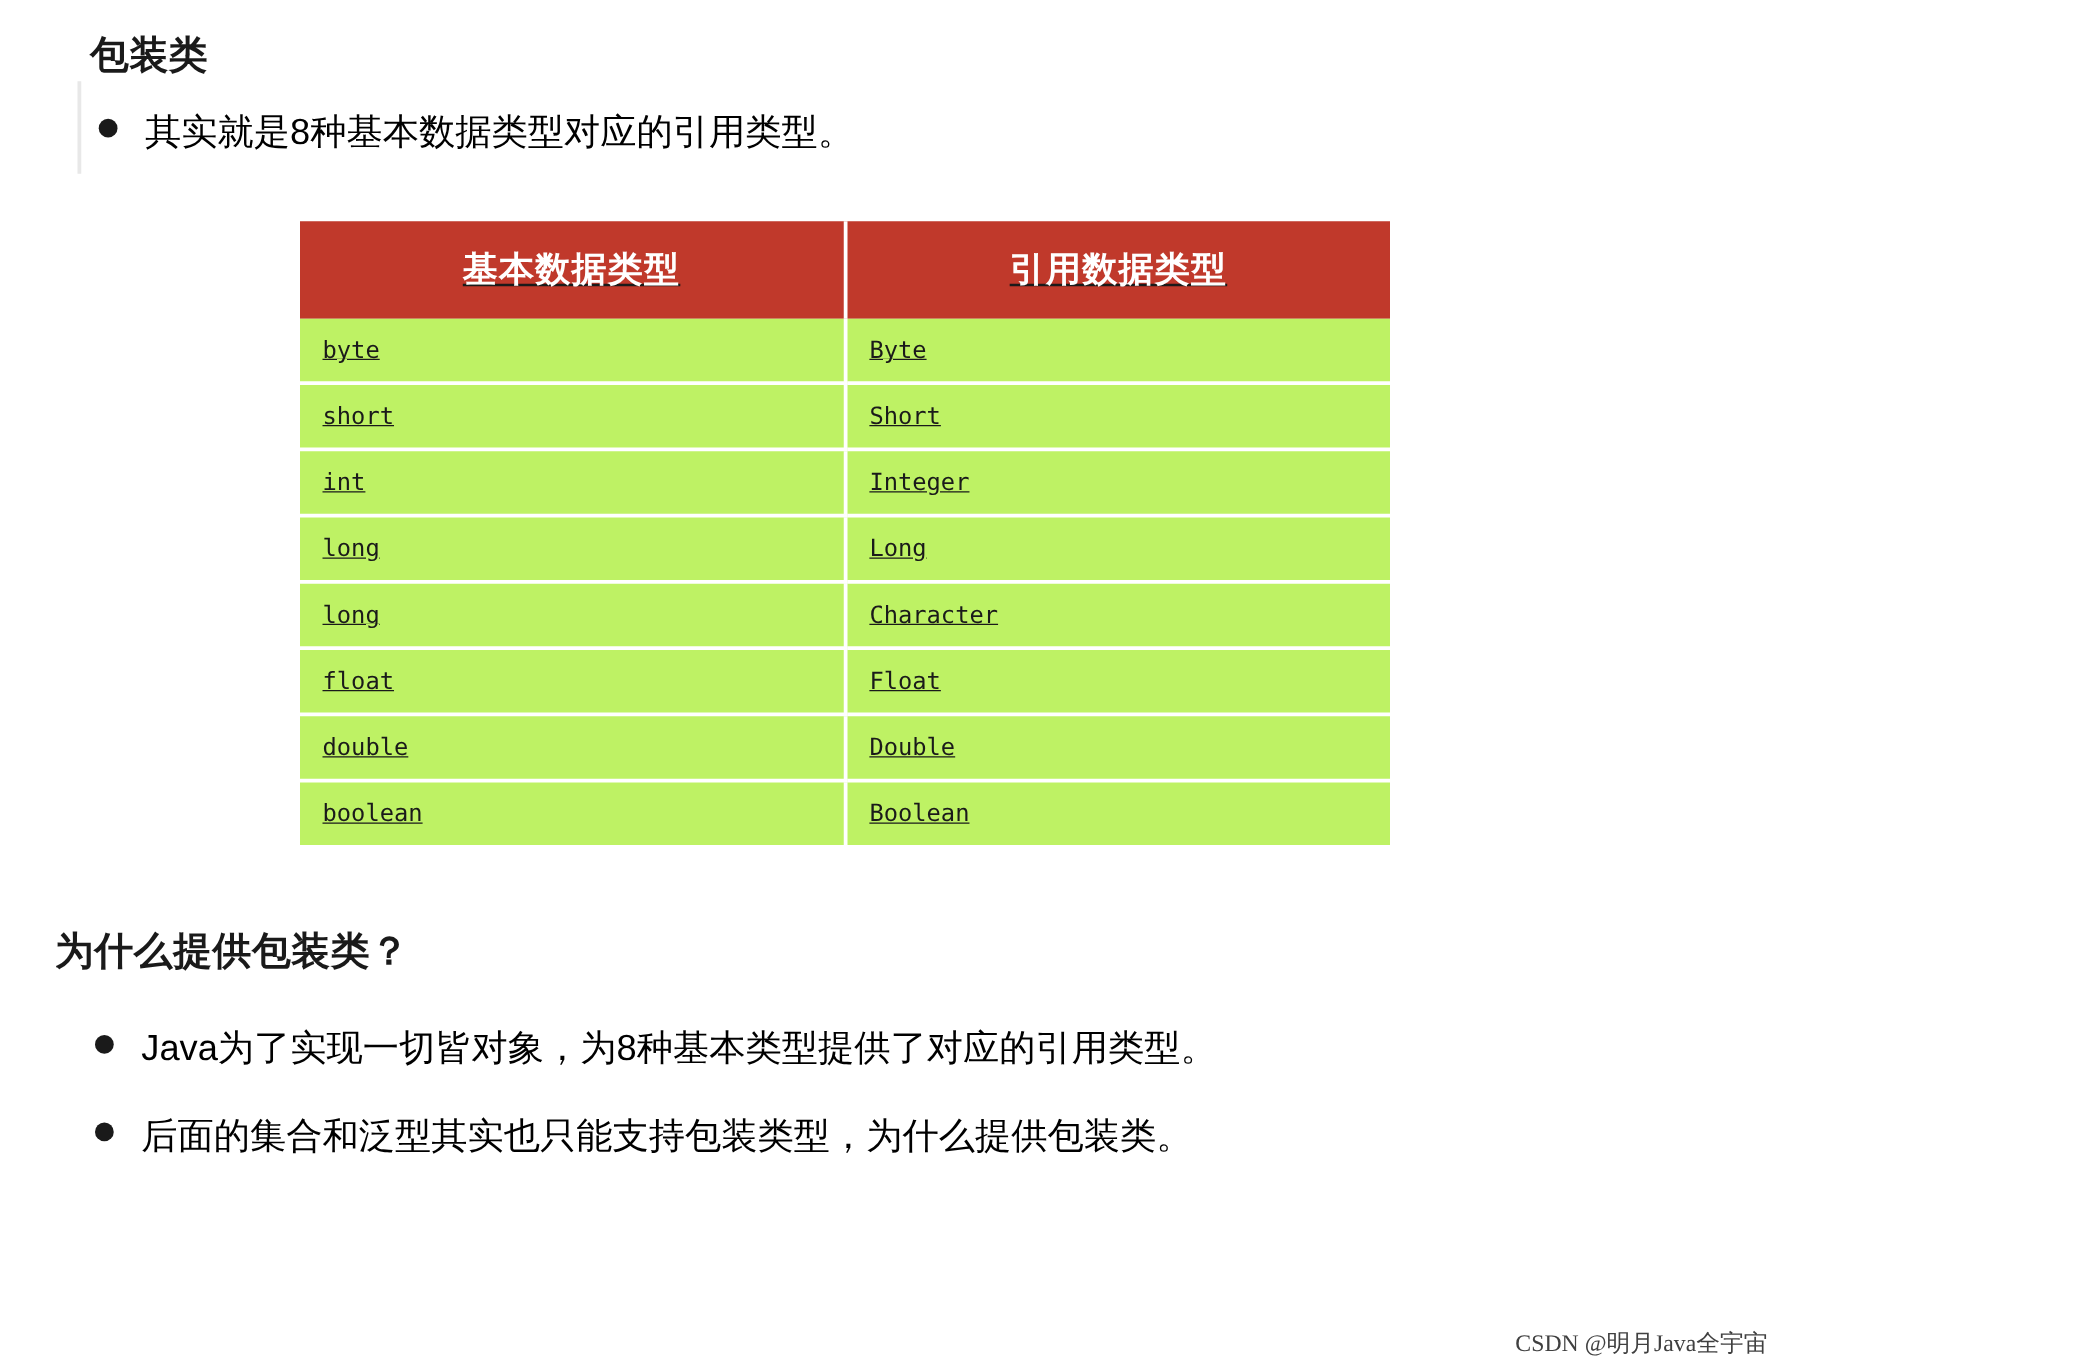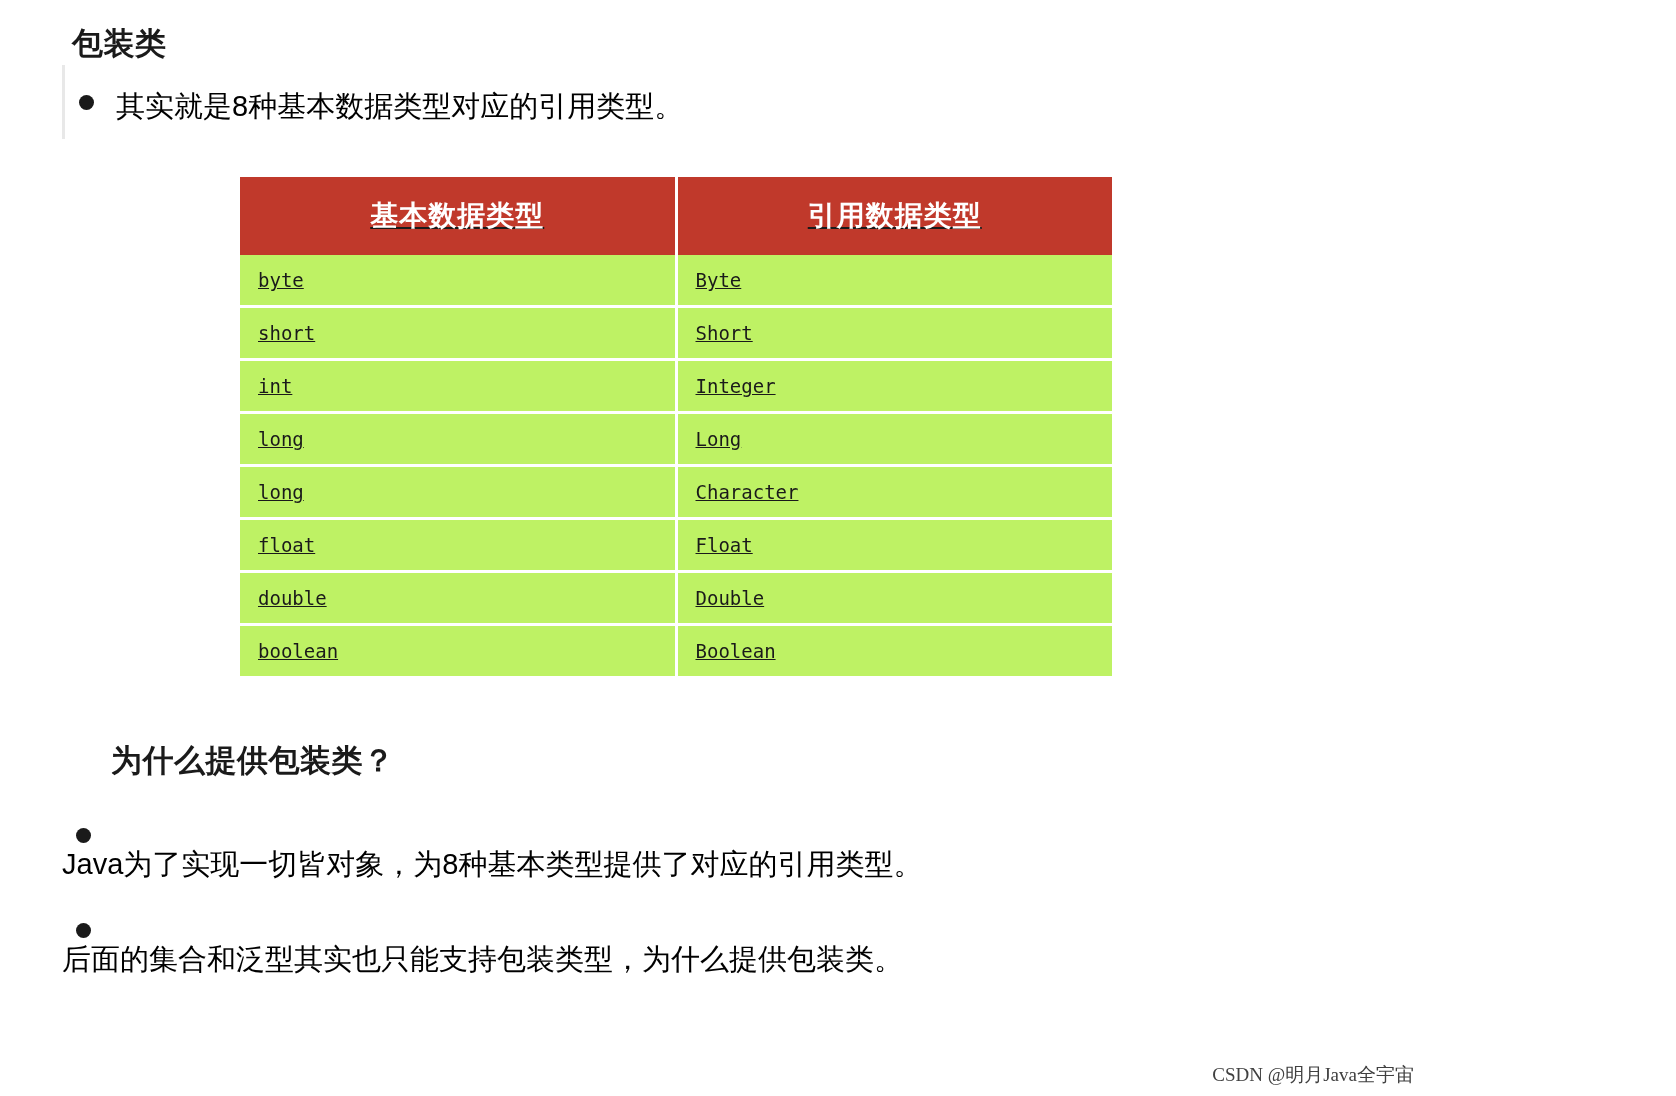--- a/index.html
+++ b/index.html
@@ -86,30 +86,29 @@
   }
   table.type-table td:last-child {
     border-right: none;
   }
   table.type-table tr:last-child td {
     border-bottom: none;
   }
   h2.question-title {
     font-size: 31px;
     font-weight: bold;
-    margin: 64px 0 0 111px;
+    margin: 64px 0 0 44px;
     letter-spacing: 0.5px;
   }
   .bullet-block2 {
     margin: 18px 0 0 62px;
     padding: 4px 0 0 0;
   }
   .bullet-block2 .bullet-row {
     padding: 14px 0;
-    flex-direction: column;
   }
   .watermark {
     position: absolute;
     right: 18px;
     bottom: 8px;
     font-size: 19px;
     color: #404040;
     font-family: Liberation Serif, serif;
   }
 </style>

